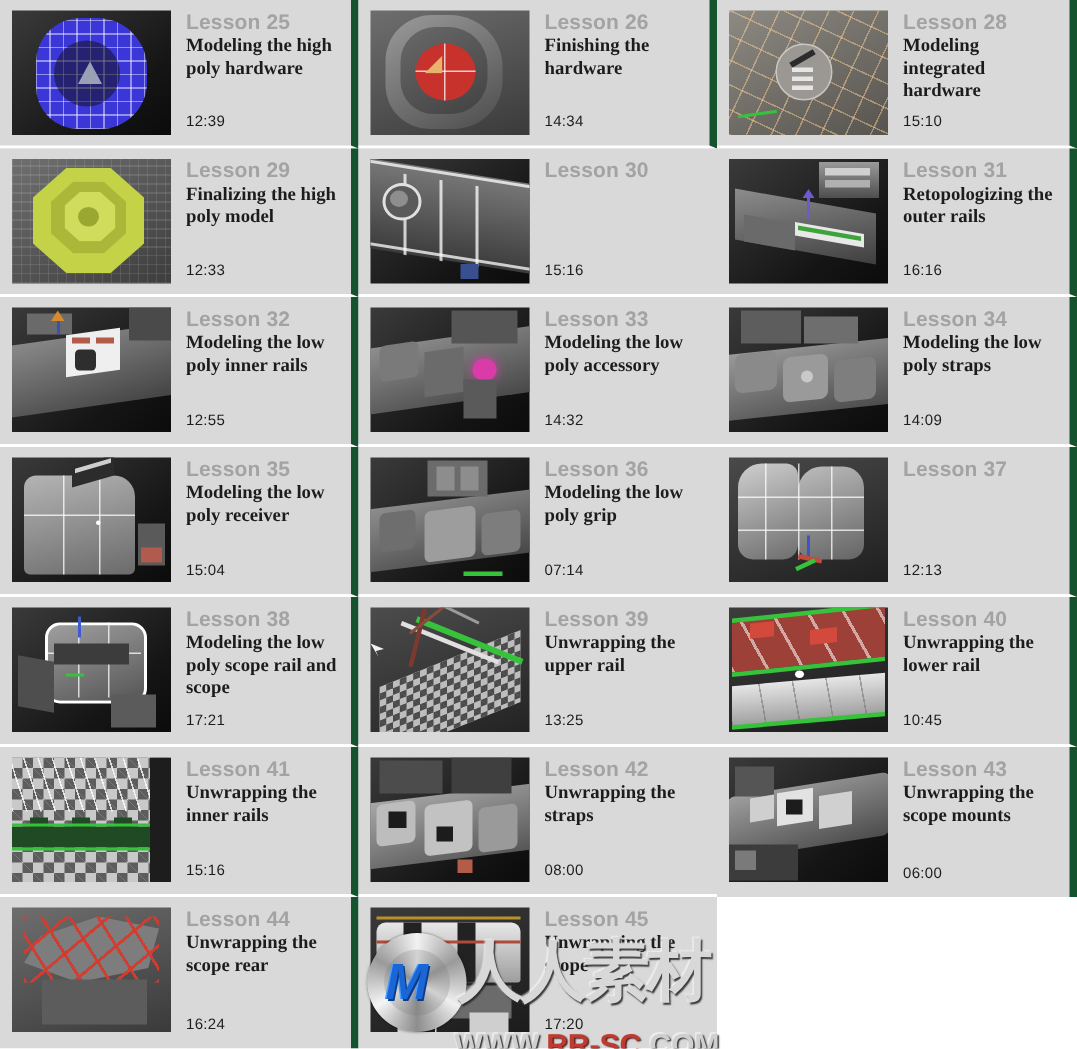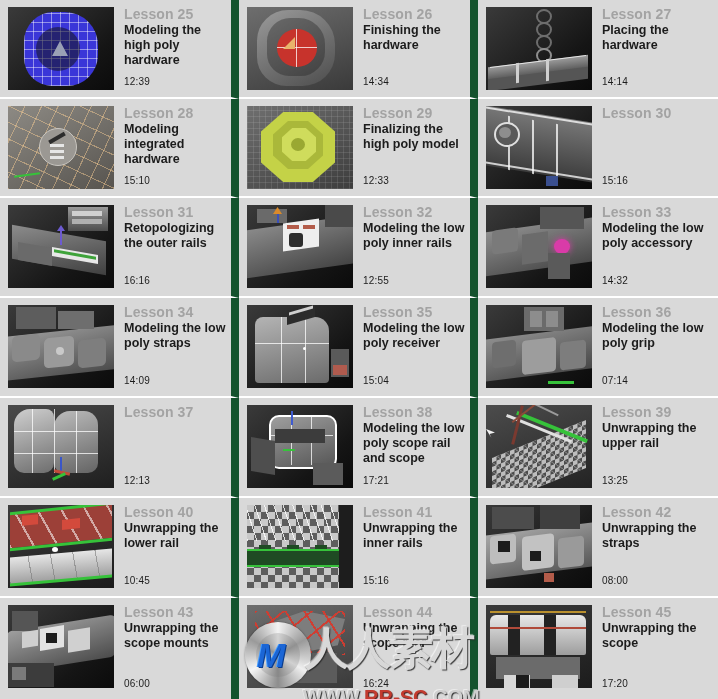--- a/index.html
+++ b/index.html
@@ -15,21 +15,21 @@
     display:grid;
     grid-template-columns:239px 239px 240px;
     grid-template-rows:99px 99px 100px 100px 100px 100px 101px;
     background:#ffffff;
     gap:0;
   }
   .cell{
     position:relative;
     background:#d9d9d9;
     box-sizing:border-box;
-    border-right:8px solid #14532d;
+    border-right:5px solid #14532d;
     border-bottom:2px solid #ffffff;
     display:flex;
     align-items:flex-start;
     overflow:hidden;
   }
   .cell.lastcol{border-right:0;}
   .cell.lastrow{border-bottom:0;}
 
   .thumb{
     position:relative;
@@ -57,20 +57,21 @@
     letter-spacing:0.1px;
     white-space:nowrap;
   }
   .lesson-title{
     color:#1c1c1c;
     font-size:12.5px;
     font-weight:bold;
     line-height:15px;
     margin-top:1px;
     word-wrap:break-word;
+    font-family:Liberation Serif, serif;
   }
   .duration{
     position:absolute;
     left:10px;
     bottom:8px;
     color:#1c1c1c;
     font-size:10px;
     line-height:14px;
     letter-spacing:0.2px;
   }
@@ -189,40 +190,20 @@
         <div class="sq" style="left:36px;top:30px;width:12px;height:12px;background:#e8b36a;clip-path:polygon(100% 0,100% 100%,0 100%);"></div>
       </div>
     </div>
     <div class="meta">
       <div class="lesson-no">Lesson 26</div>
       <div class="lesson-title">Finishing the hardware</div>
       <div class="duration">14:34</div>
     </div>
   </div>
 
-  <div class="cell lastcol">
-    <div class="thumb grad-black">
-      <div class="scene">
-        <div class="sq" style="left:50px;top:2px;width:12px;height:11px;border-radius:50%;border:2px solid #6d6d6d;"></div>
-        <div class="sq" style="left:50px;top:15px;width:12px;height:11px;border-radius:50%;border:2px solid #6d6d6d;"></div>
-        <div class="sq" style="left:50px;top:28px;width:12px;height:11px;border-radius:50%;border:2px solid #6d6d6d;"></div>
-        <div class="sq" style="left:50px;top:41px;width:12px;height:11px;border-radius:50%;border:2px solid #8d8d8d;"></div>
-        <div class="sq bar" style="left:2px;top:54px;width:100px;height:13px;transform:skewY(-7deg);background:linear-gradient(180deg,#9d9d9d,#5a5a5a);"></div>
-        <div class="sq bar-d" style="left:2px;top:66px;width:100px;height:12px;transform:skewY(-7deg);"></div>
-        <div class="sq edge" style="left:4px;top:54px;width:96px;height:1px;transform:skewY(-7deg);"></div>
-        <div class="sq" style="left:30px;top:56px;width:3px;height:20px;background:#cfcfcf;transform:skewY(-7deg);"></div>
-        <div class="sq" style="left:60px;top:52px;width:3px;height:22px;background:#cfcfcf;transform:skewY(-7deg);"></div>
-      </div>
-    </div>
-    <div class="meta">
-      <div class="lesson-no">Lesson 27</div>
-      <div class="lesson-title">Placing the hardware</div>
-      <div class="duration">14:14</div>
-    </div>
-  </div>
 
   <div class="cell">
     <div class="thumb" style="background:linear-gradient(150deg,#8d8a84,#57544f);">
       <div class="scene">
         <div class="sq" style="inset:0;background-image:repeating-linear-gradient(25deg,rgba(255,210,150,.45) 0 1px,transparent 1px 15px),repeating-linear-gradient(115deg,rgba(255,210,150,.45) 0 1px,transparent 1px 15px);"></div>
         <div class="sq" style="left:31px;top:22px;width:36px;height:36px;border-radius:50%;background:#9b9893;border:1px solid #c9c6c0;"></div>
         <div class="sq" style="left:40px;top:30px;width:18px;height:4px;background:#2c2c2c;transform:rotate(-30deg);"></div>
         <div class="sq" style="left:42px;top:38px;width:14px;height:3px;background:#e6e6e6;"></div>
         <div class="sq" style="left:42px;top:44px;width:14px;height:3px;background:#e6e6e6;"></div>
         <div class="sq" style="left:42px;top:50px;width:14px;height:3px;background:#e6e6e6;"></div>

